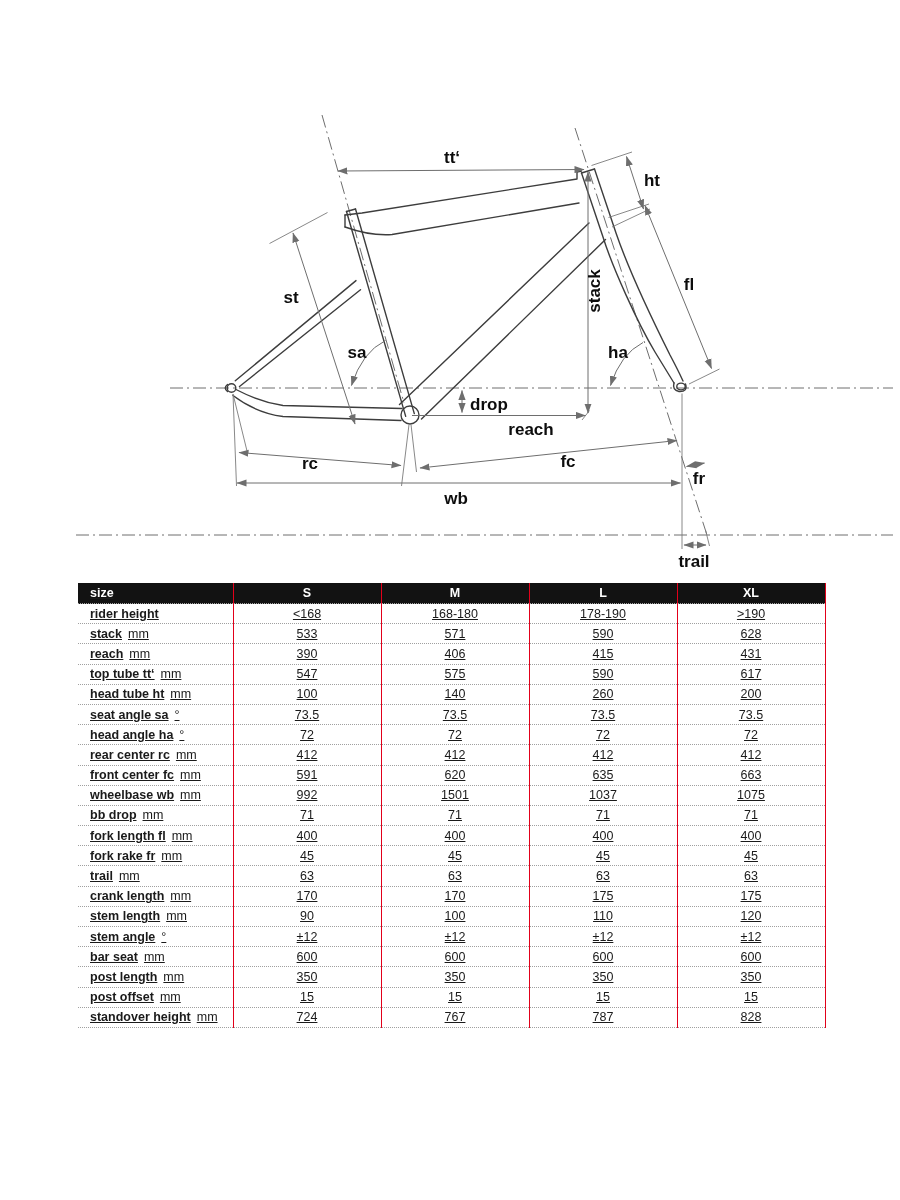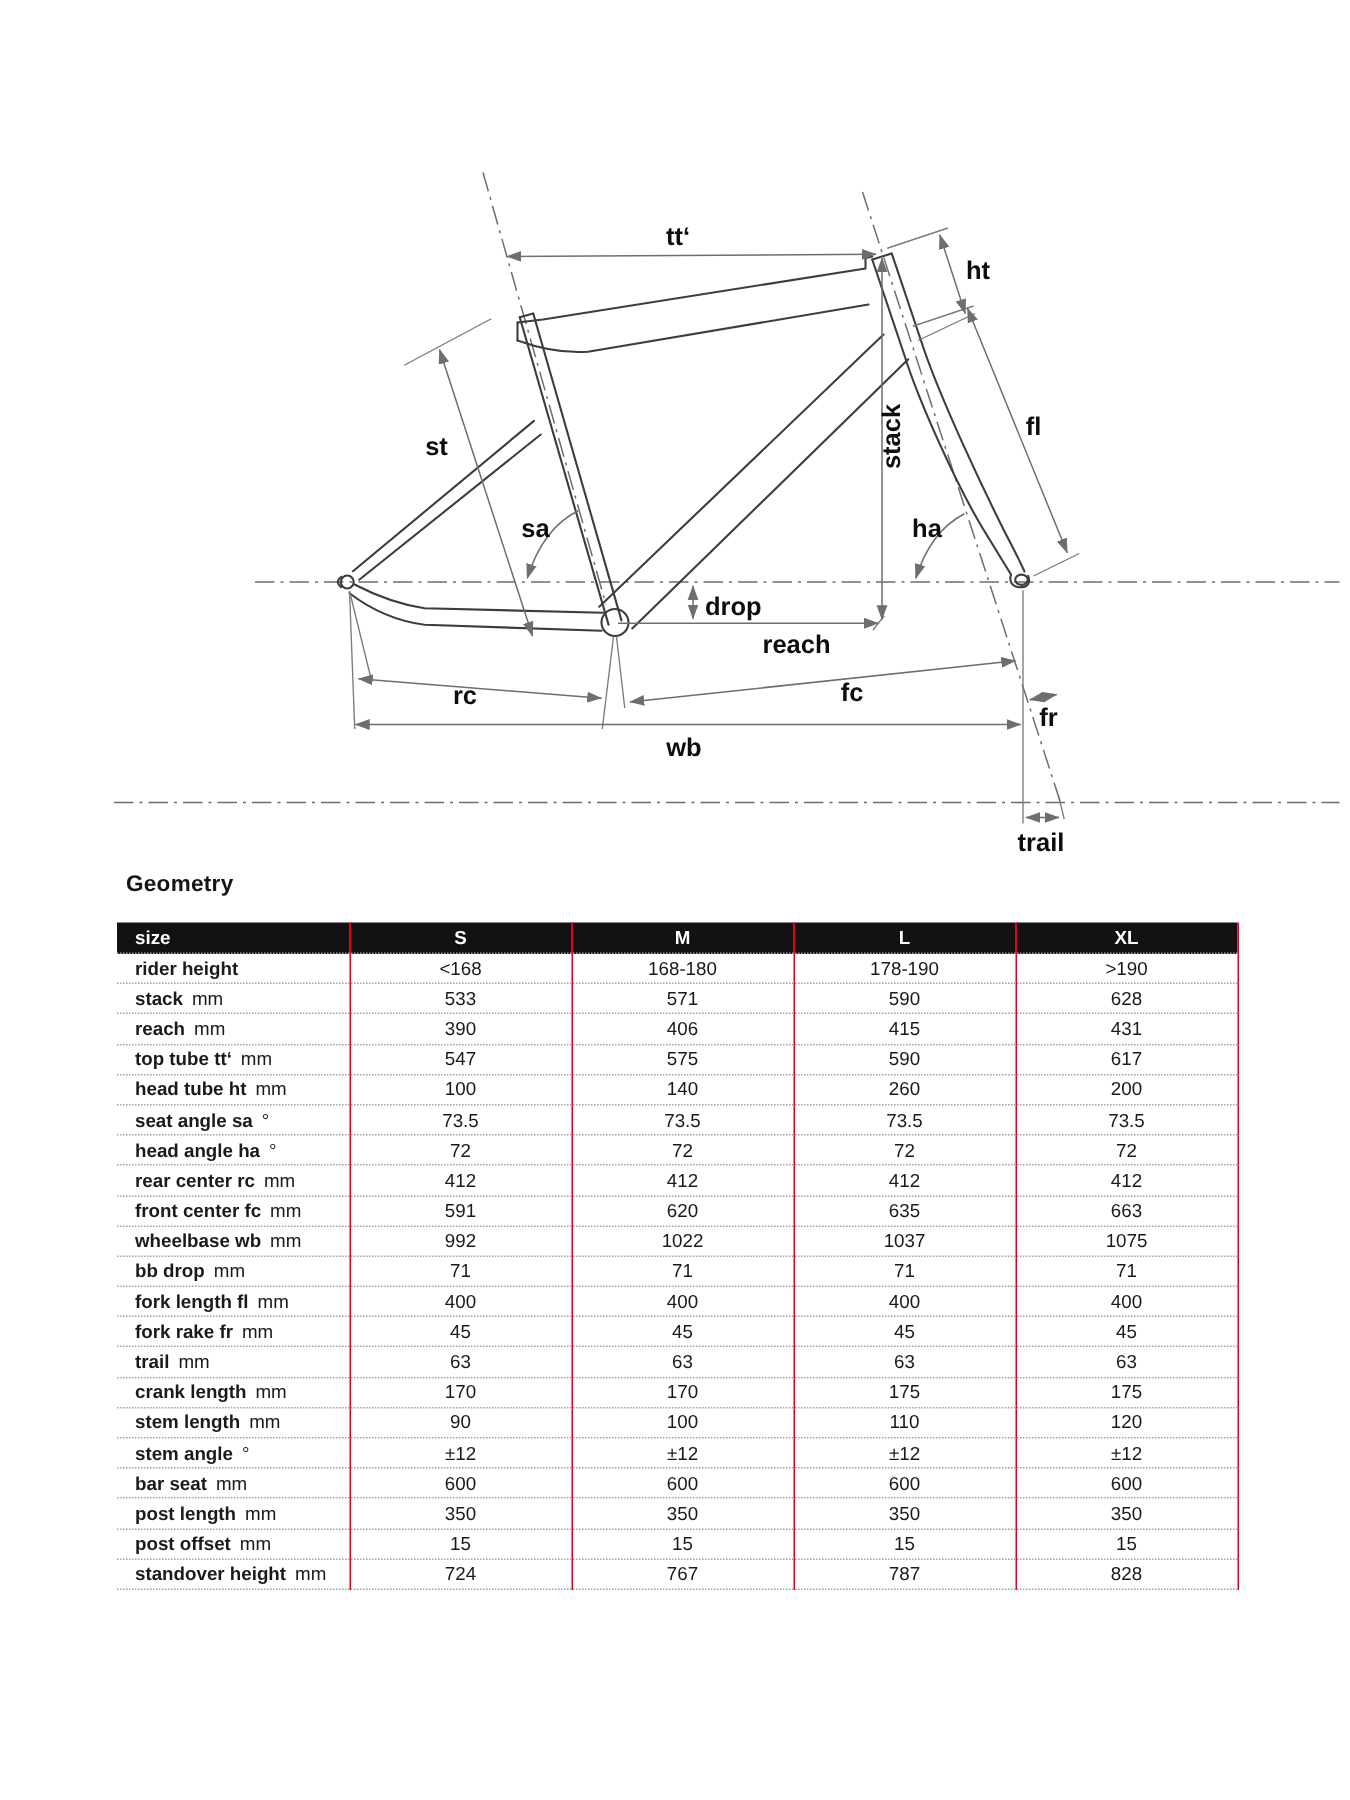--- a/index.html
+++ b/index.html
@@ -10,21 +10,21 @@
   svg.diagram{position:absolute;left:0;top:0;}
 
   .frame-line{stroke:#3d3d3d;stroke-width:1.4;fill:none;stroke-linejoin:round;stroke-linecap:round;}
   .dim-line{stroke:#6e6e6e;stroke-width:1;fill:none;}
   .ext-line{stroke:#7a7a7a;stroke-width:0.9;fill:none;}
   .center-line{stroke:#6e6e6e;stroke-width:1;fill:none;stroke-dasharray:13 4 2 4;}
   .dim-label{font-family:"Liberation Sans",sans-serif;font-size:17px;font-weight:bold;fill:#0d0d0d;}
 
   .geo-title{position:absolute;left:84px;top:581px;font-size:15px;font-weight:bold;color:#141414;letter-spacing:0.2px;}
 
-  table.geo{position:absolute;left:78px;top:615px;width:747px;border-collapse:collapse;table-layout:fixed;font-size:12.5px;color:#1a1a1a;}
+  table.geo{position:absolute;left:78px;top:583px;width:747px;border-collapse:collapse;table-layout:fixed;font-size:12.5px;color:#1a1a1a;text-decoration:underline;}
   table.geo col.c0{width:155px;}
   table.geo col.cv{width:148px;}
   table.geo thead th{background:#121212;color:#ffffff;font-weight:bold;height:20px;padding:0;font-size:12.5px;}
   table.geo thead th.size-col{text-align:left;padding-left:12px;}
   table.geo td{height:19.2px;padding:0;text-align:center;border-top:1px dotted #a0a0a0;font-weight:normal;white-space:nowrap;}
   table.geo tbody tr:last-child td{border-bottom:1px dotted #a0a0a0;}
   table.geo td.row-label{text-align:left;padding-left:12px;font-weight:bold;}
   table.geo td.row-label .unit{font-weight:normal;margin-left:6px;}
   .red-r{border-right:1px solid var(--accent,#e2001a);}
 </style>
@@ -208,21 +208,21 @@
         <tr>
           <td class="row-label red-r"><span>front center fc</span><span class="unit">mm</span></td>
           <td class="red-r">591</td>
           <td class="red-r">620</td>
           <td class="red-r">635</td>
           <td class="red-r">663</td>
         </tr>
         <tr>
           <td class="row-label red-r"><span>wheelbase wb</span><span class="unit">mm</span></td>
           <td class="red-r">992</td>
-          <td class="red-r">1022</td>
+          <td class="red-r">1501</td>
           <td class="red-r">1037</td>
           <td class="red-r">1075</td>
         </tr>
         <tr>
           <td class="row-label red-r"><span>bb drop</span><span class="unit">mm</span></td>
           <td class="red-r">71</td>
           <td class="red-r">71</td>
           <td class="red-r">71</td>
           <td class="red-r">71</td>
         </tr>

